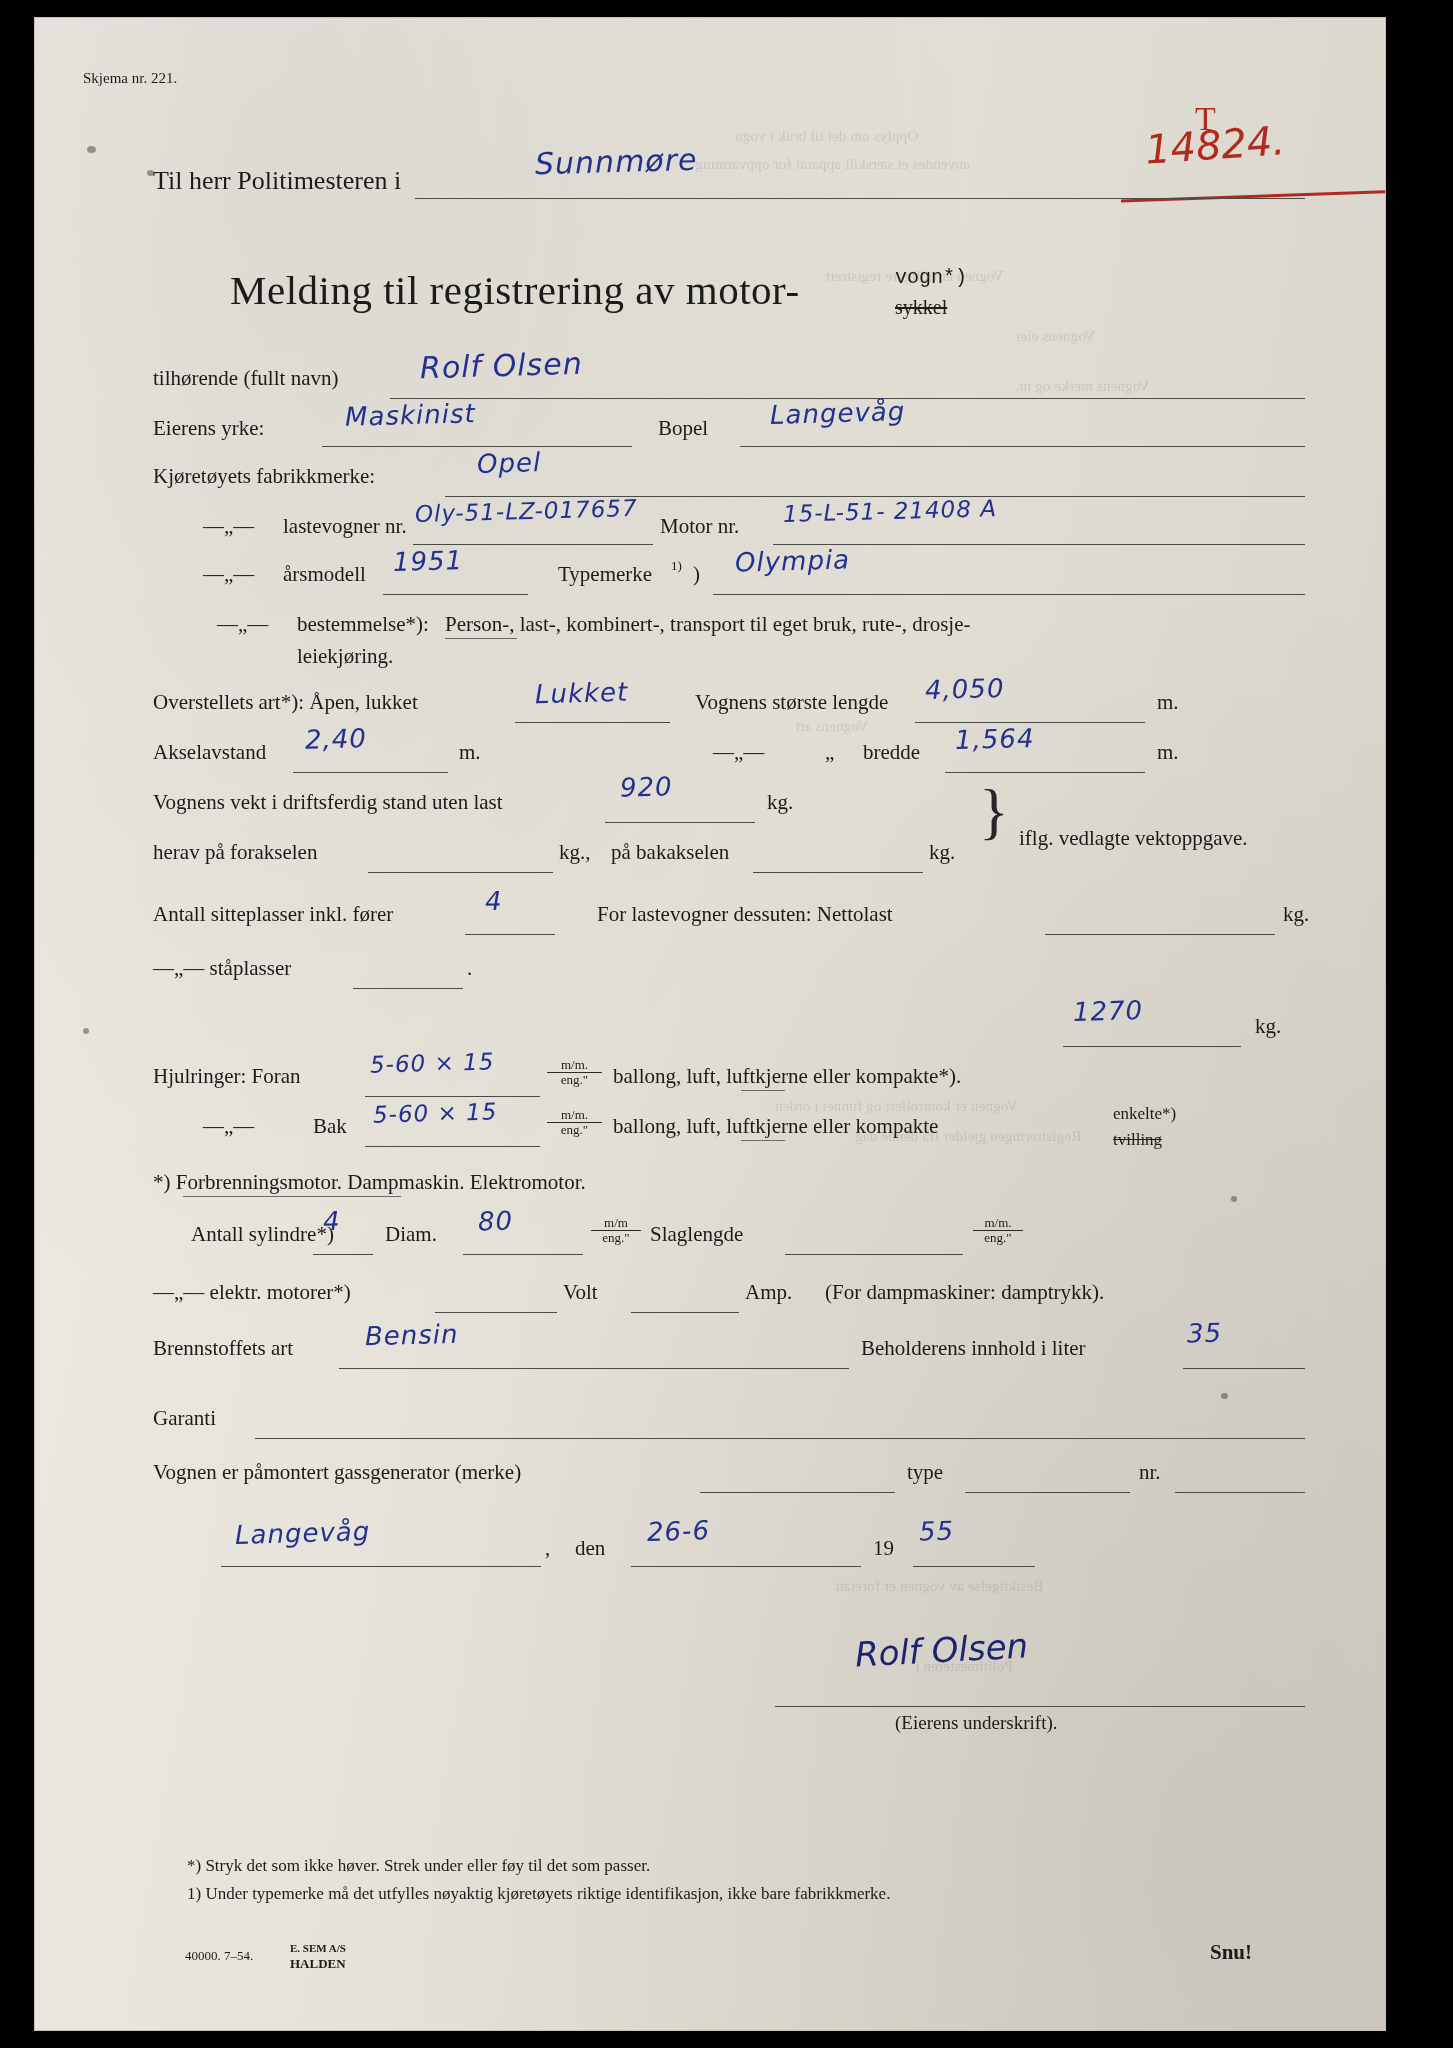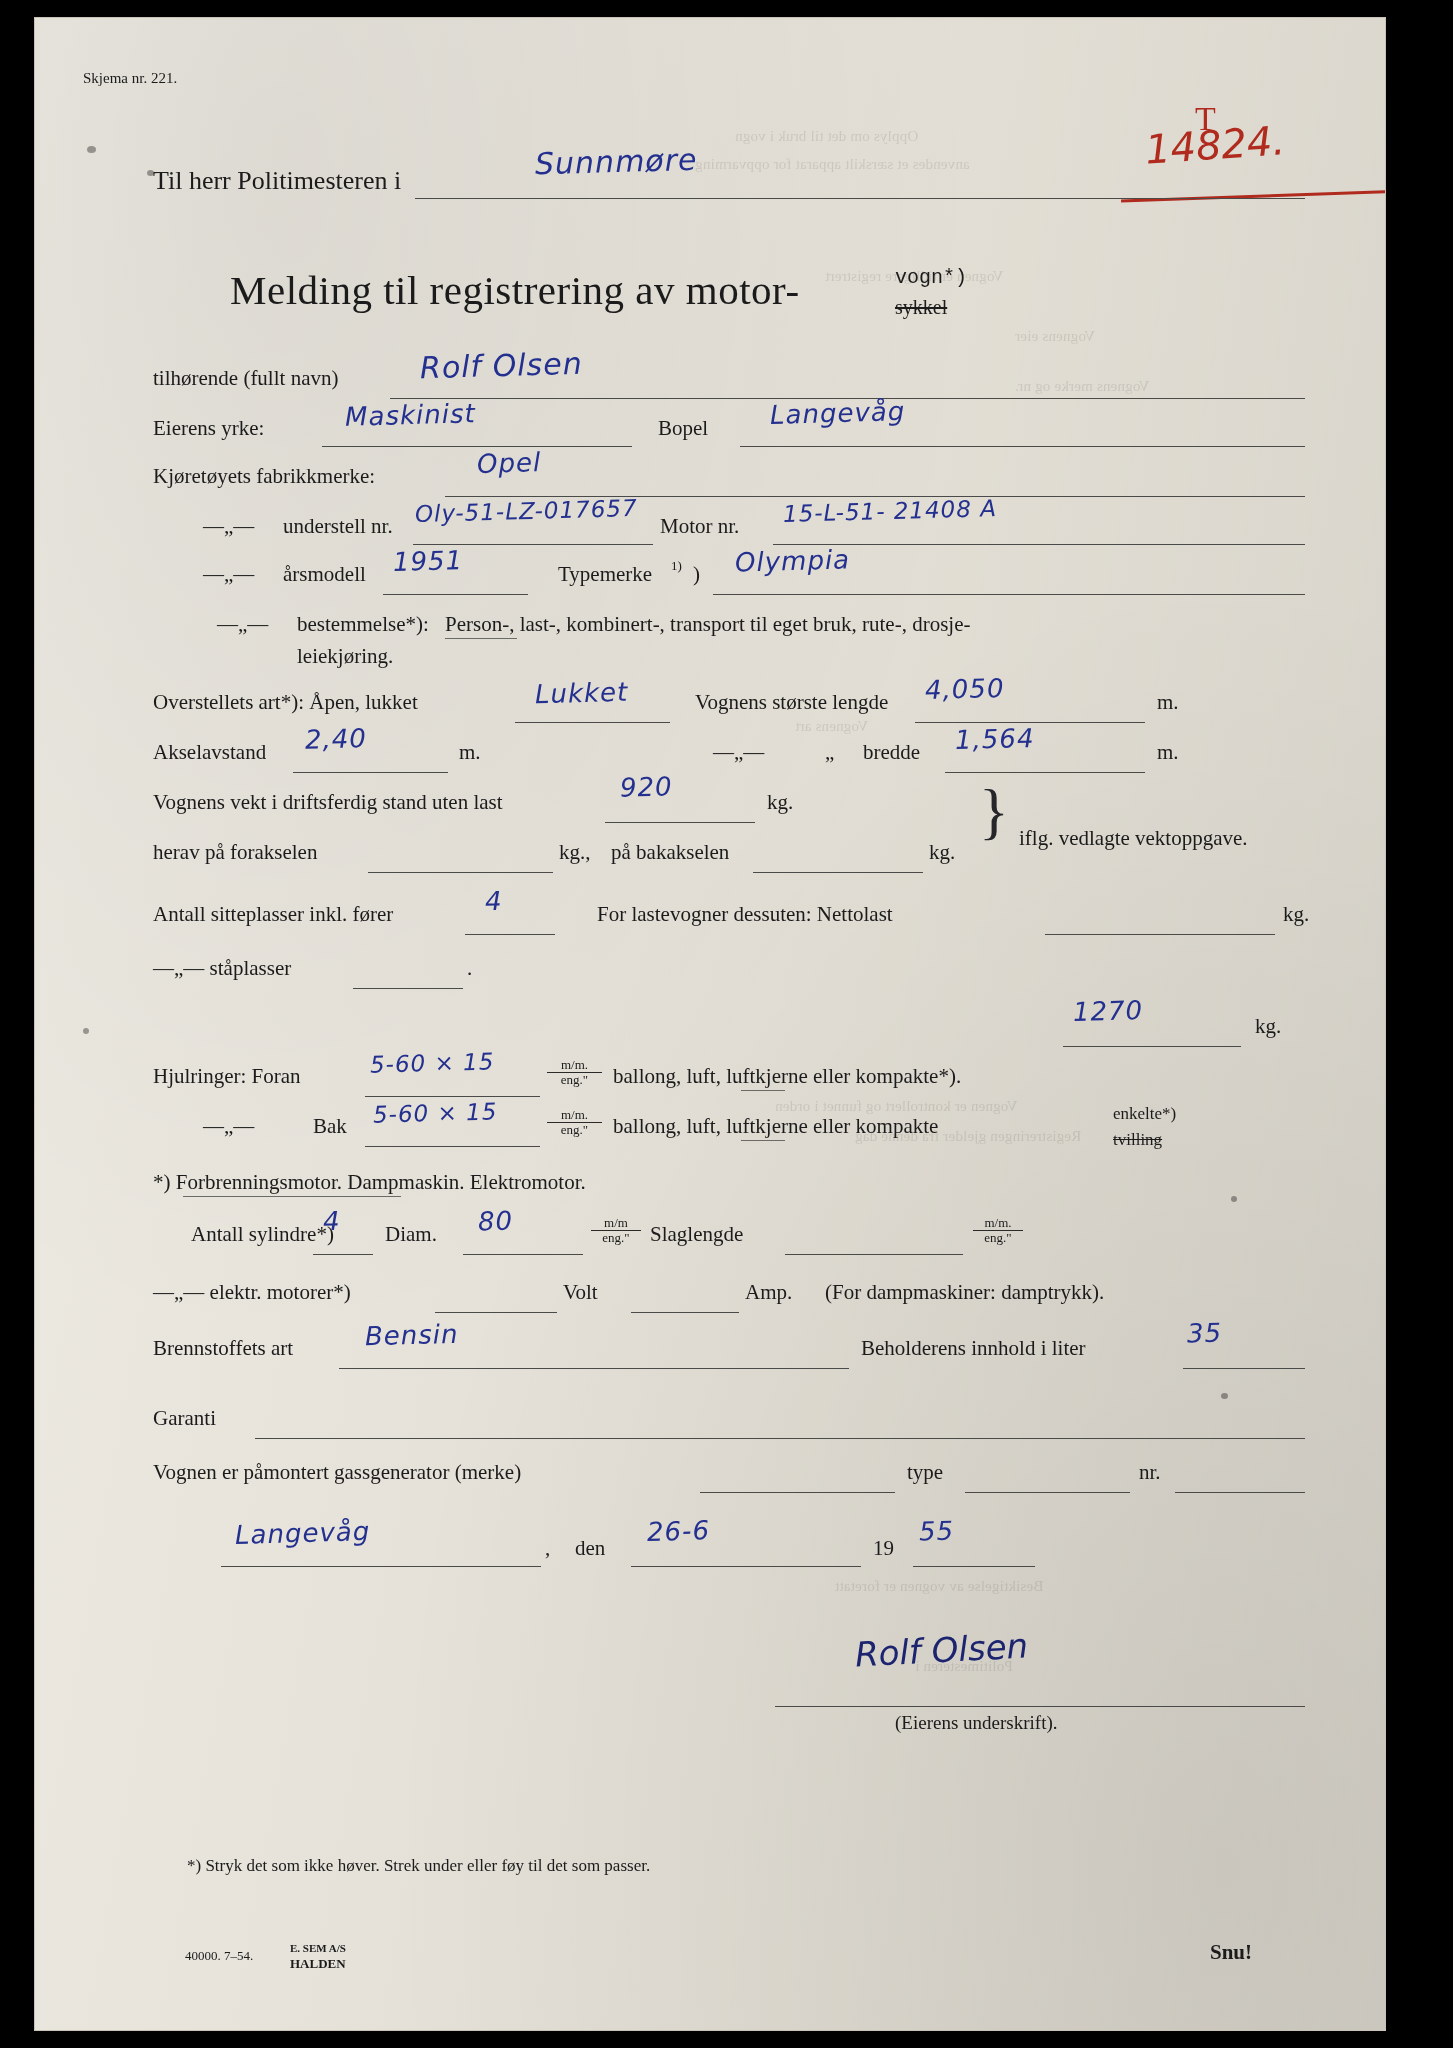--- a/index.html
+++ b/index.html
@@ -211,21 +211,21 @@
 
     <div class="txt body" style="left:623px; top:398px;">Bopel</div>
     <div class="rule" style="left:705px; top:428px; width:565px;"></div>
     <div class="hand med" style="left:735px; top:380px;">Langevåg</div>
 
     <div class="txt body" style="left:118px; top:446px;">Kjøretøyets fabrikkmerke:</div>
     <div class="rule" style="left:410px; top:478px; width:860px;"></div>
     <div class="hand med" style="left:442px; top:430px;">Opel</div>
 
     <div class="txt body" style="left:168px; top:496px;">—„—</div>
-    <div class="txt body" style="left:248px; top:496px;">understell nr.</div>
+    <div class="txt body" style="left:248px; top:496px;">lastevogner nr.</div>
     <div class="rule" style="left:378px; top:526px; width:240px;"></div>
     <div class="hand sm" style="left:380px; top:480px;">Oly-51-LZ-017657</div>
     <div class="txt body" style="left:625px; top:496px;">Motor nr.</div>
     <div class="rule" style="left:738px; top:526px; width:532px;"></div>
     <div class="hand sm" style="left:748px; top:480px;">15-L-51- 21408 A</div>
 
     <div class="txt body" style="left:168px; top:544px;">—„—</div>
     <div class="txt body" style="left:248px; top:544px;">årsmodell</div>
     <div class="rule" style="left:348px; top:576px; width:145px;"></div>
     <div class="hand med" style="left:358px; top:528px;">1951</div>
@@ -365,20 +365,21 @@
     <div class="hand med" style="left:612px; top:1498px;">26-6</div>
     <div class="txt body" style="left:838px; top:1518px;">19</div>
     <div class="rule" style="left:878px; top:1548px; width:122px;"></div>
     <div class="hand med" style="left:884px; top:1498px;">55</div>
 
     <div class="sig" style="left:820px; top:1612px;">Rolf Olsen</div>
     <div class="rule" style="left:740px; top:1688px; width:530px;"></div>
     <div class="txt" style="left:860px; top:1694px; font-size:19px;">(Eierens underskrift).</div>
 
     <div class="footnote" style="left:152px; top:1838px;">*)  Stryk det som ikke høver.   Strek under eller føy til det som passer.</div>
+    <div class="footnote" style="left:152px; top:1866px;">1)  Under typemerke må det utfylles nøyaktig kjøretøyets riktige identifikasjon, ikke bare fabrikkmerke.</div>
 
     <div class="tiny" style="left:150px; top:1930px;">40000.  7–54.</div>
     <div class="tiny" style="left:255px; top:1924px; font-size:11px; font-weight:bold;">E. SEM A/S</div>
     <div class="tiny" style="left:255px; top:1938px; font-size:13px; font-weight:bold;">HALDEN</div>
 
     <div class="txt" style="left:1175px; top:1922px; font-size:21px; font-weight:bold;">Snu!</div>
 
   </div>
 </div>
 

